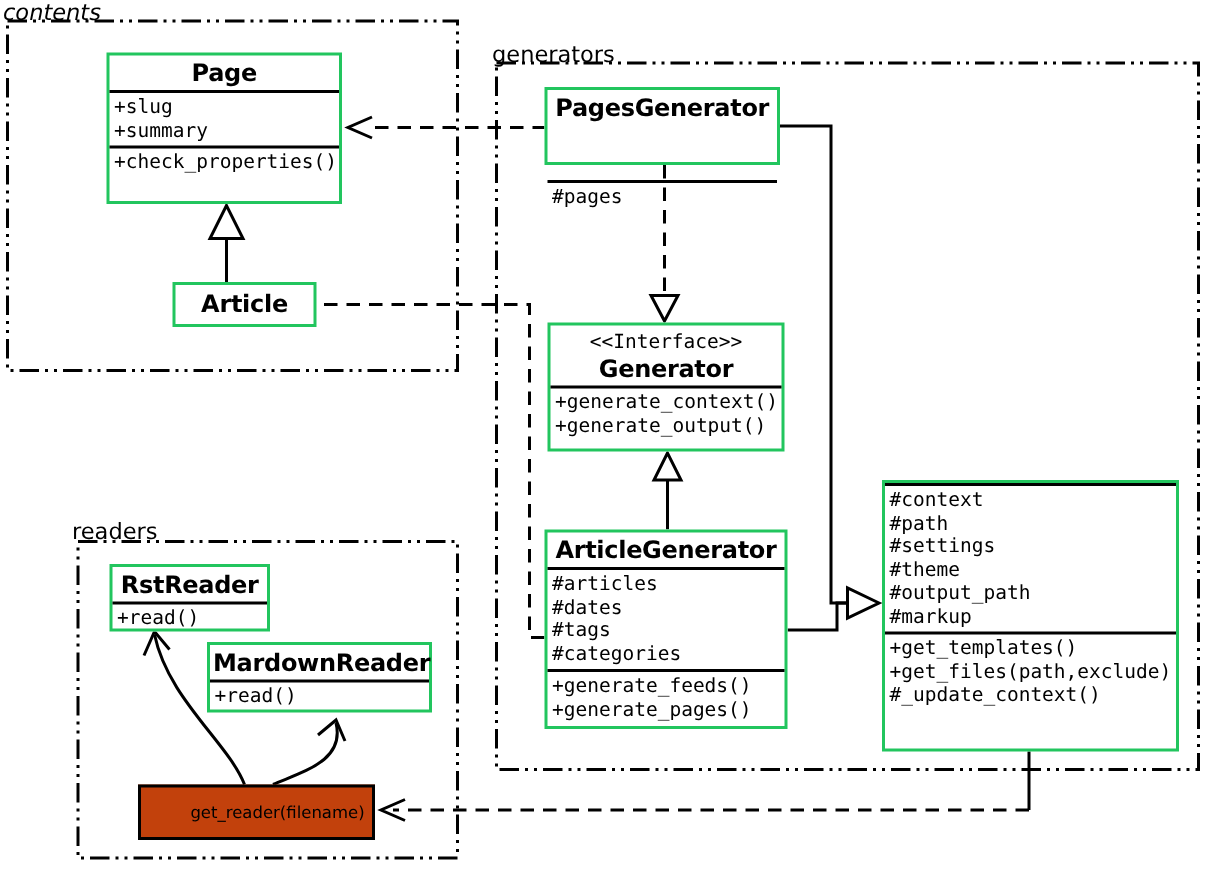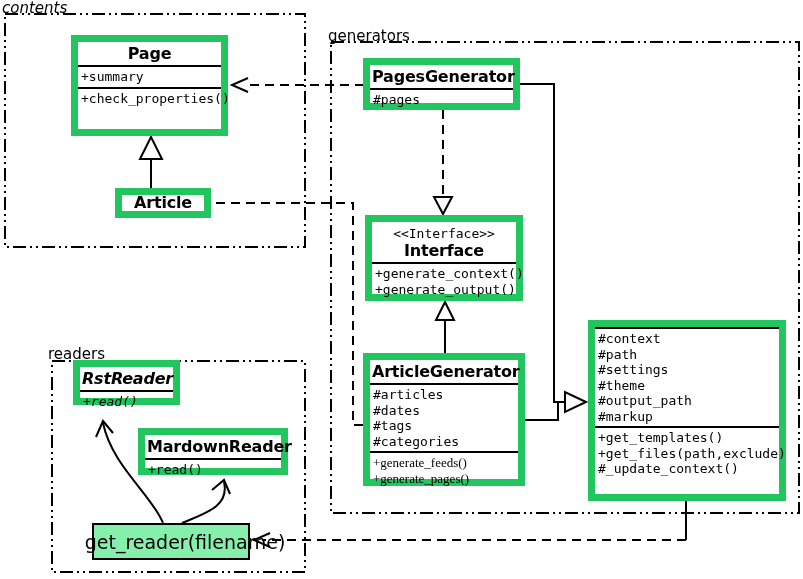--- a/index.html
+++ b/index.html
@@ -1,32 +1,32 @@
 <!DOCTYPE html>
 <html><head>
 <meta charset="utf-8">
 <style>
   html,body{margin:0;padding:0;background:#ffffff;}
   .stage{position:relative;width:803px;height:579px;background:#ffffff;overflow:hidden;
          font-family:"DejaVu Sans","Liberation Sans",sans-serif;color:#000;}
   .layer{position:absolute;left:0;top:0;width:803px;height:579px;}
   .pkg-label{position:absolute;font-size:15px;line-height:15px;background:transparent;
              font-family:"DejaVu Sans","Liberation Sans",sans-serif;}
-  .uml-class{position:absolute;background:#ffffff;border:7px solid #22c55e;box-sizing:border-box;
+  .uml-class{position:absolute;background:#ffffff;border:2px solid #22c55e;box-sizing:border-box;
              display:flex;flex-direction:column;}
   .uml-title{font-weight:bold;font-size:16px;line-height:20px;text-align:center;
              padding:2px 2px 1px 2px;white-space:nowrap;letter-spacing:-0.2px;}
   .uml-stereo{font-weight:normal;font-size:13px;line-height:15px;text-align:center;
               font-family:"DejaVu Sans Mono","Liberation Mono",monospace;letter-spacing:0;}
   .uml-sec{border-top:2px solid #000;padding:2px 3px;
            font-family:"DejaVu Sans Mono","Liberation Mono",monospace;
            font-size:13px;line-height:15.5px;}
   .uml-m{white-space:nowrap;}
-  .plain-box{position:absolute;background:#86efac;border:2px solid #000;box-sizing:border-box;
-             font-size:19px;display:flex;align-items:center;justify-content:center;
+  .plain-box{position:absolute;background:#c2410c;border:2px solid #000;box-sizing:border-box;
+             font-size:11px;display:flex;align-items:center;justify-content:center;
              white-space:nowrap;padding-left:28px;}
   svg{display:block;}
   .solid{stroke:#000;stroke-width:2;fill:none;}
   .dashed{stroke:#000;stroke-width:2;fill:none;stroke-dasharray:9 6;}
   .pkg{stroke:#000;stroke-width:2;fill:none;stroke-dasharray:13 4 2 4 2 4;}
   .tri{fill:#ffffff;stroke:#000;stroke-width:2;stroke-linejoin:miter;}
   .openhead{stroke:#000;stroke-width:2;fill:none;}
 </style>
 </head>
 <body>
@@ -89,58 +89,59 @@
     </g>
   </svg>
 
   <div class="pkg-label" style="left:2px;top:1px;font-style:italic;">contents</div>
   <div class="pkg-label" style="left:328px;top:29px;">generators</div>
   <div class="pkg-label" style="left:48px;top:347px;">readers</div>
 
   <div class="uml-class" style="left:71px;top:35px;width:157px;height:101px;">
     <div class="uml-title">Page</div>
     <div class="uml-sec">
+      <div class="uml-m">+slug</div>
       <div class="uml-m">+summary</div>
     </div>
     <div class="uml-sec" style="flex:1;">
       <div class="uml-m">+check_properties()</div>
     </div>
   </div>
 
   <div class="uml-class" style="left:115px;top:188px;width:96px;height:30px;justify-content:center;">
     <div class="uml-title" style="padding:0;">Article</div>
   </div>
 
-  <div class="uml-class" style="left:363px;top:58px;width:157px;height:52px;">
+  <div class="uml-class" style="left:363px;top:58px;width:157px;height:52px;gap:37px;">
     <div class="uml-title">PagesGenerator</div>
     <div class="uml-sec" style="flex:1;">
       <div class="uml-m">#pages</div>
     </div>
   </div>
 
   <div class="uml-class" style="left:365px;top:215px;width:158px;height:86px;">
     <div class="uml-title" style="padding-top:4px;">
       <div class="uml-stereo">&lt;&lt;Interface&gt;&gt;</div>
-      <div>Interface</div>
+      <div>Generator</div>
     </div>
     <div class="uml-sec" style="flex:1;">
       <div class="uml-m">+generate_context()</div>
       <div class="uml-m">+generate_output()</div>
     </div>
   </div>
 
   <div class="uml-class" style="left:363px;top:353px;width:162px;height:133px;">
     <div class="uml-title">ArticleGenerator</div>
     <div class="uml-sec">
       <div class="uml-m">#articles</div>
       <div class="uml-m">#dates</div>
       <div class="uml-m">#tags</div>
       <div class="uml-m">#categories</div>
     </div>
-    <div class="uml-sec" style="flex:1;font-family:Liberation Serif, serif;">
+    <div class="uml-sec" style="flex:1;">
       <div class="uml-m">+generate_feeds()</div>
       <div class="uml-m">+generate_pages()</div>
     </div>
   </div>
 
   <div class="uml-class" style="left:588px;top:320px;width:198px;height:181px;">
     <div class="uml-sec">
       <div class="uml-m">#context</div>
       <div class="uml-m">#path</div>
       <div class="uml-m">#settings</div>
@@ -148,21 +149,21 @@
       <div class="uml-m">#output_path</div>
       <div class="uml-m">#markup</div>
     </div>
     <div class="uml-sec" style="flex:1;">
       <div class="uml-m">+get_templates()</div>
       <div class="uml-m">+get_files(path,exclude)</div>
       <div class="uml-m">#_update_context()</div>
     </div>
   </div>
 
-  <div class="uml-class" style="left:73px;top:360px;width:107px;height:45px;font-style:italic;">
+  <div class="uml-class" style="left:73px;top:376px;width:107px;height:45px;">
     <div class="uml-title">RstReader</div>
     <div class="uml-sec" style="flex:1;">
       <div class="uml-m">+read()</div>
     </div>
   </div>
 
   <div class="uml-class" style="left:138px;top:428px;width:150px;height:47px;">
     <div class="uml-title">MardownReader</div>
     <div class="uml-sec" style="flex:1;">
       <div class="uml-m">+read()</div>

